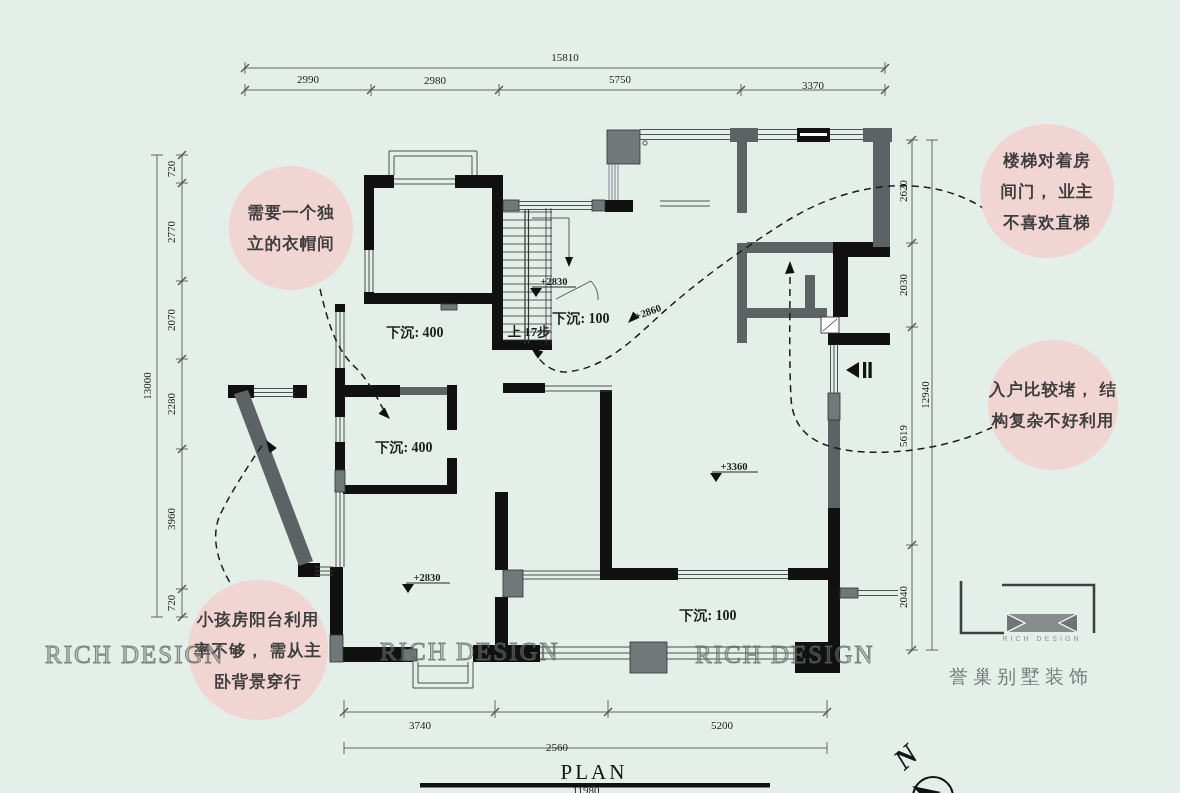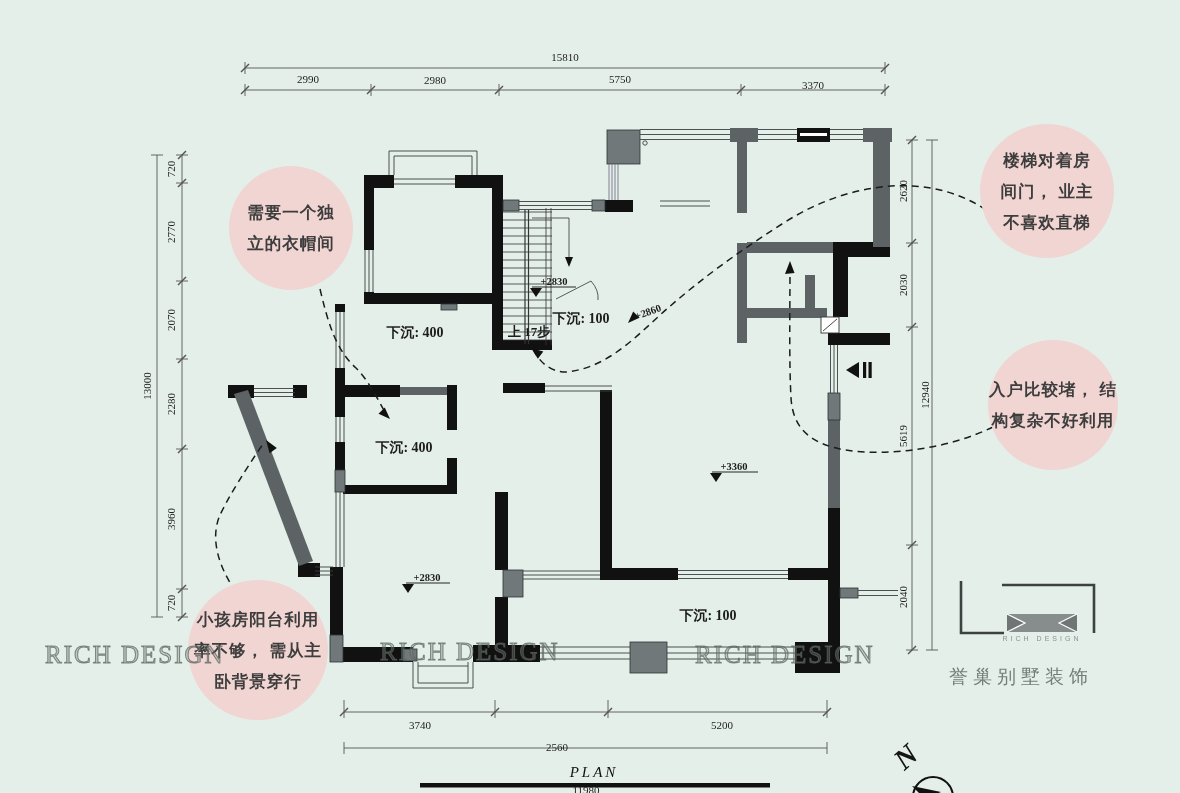--- a/index.html
+++ b/index.html
@@ -11,21 +11,21 @@
   .dimlbl{font-size:11px;color:#222;}
   .vlbl{transform:translate(-50%,-50%) rotate(-90deg);}
   .plabel{font-weight:bold;font-size:14px;}
   .lvl{font-size:10.5px;font-weight:bold;}
   .tilt{transform:translate(-50%,-50%) rotate(-20deg);}
   .note{position:absolute;border-radius:50%;background:#f0d5d3;display:flex;flex-direction:column;
         justify-content:center;align-items:center;font-family:"Liberation Sans",sans-serif;}
   .nline{font-size:16.5px;font-weight:bold;color:#3d3d3d;line-height:31px;white-space:pre;letter-spacing:1px;}
   .wm{position:absolute;font-size:25px;letter-spacing:2px;color:rgba(125,136,130,0.38);
       -webkit-text-stroke:1px rgba(90,100,95,0.75);font-family:"Liberation Serif",serif;white-space:pre;}
-  .plan-title{font-size:15px;letter-spacing:3px;color:#111;font-style:italic;}
+  .plan-title{font-size:21px;letter-spacing:3px;color:#111;}
   .total-lbl{font-size:11px;color:#222;margin-top:32px;}
   .logo-brand{position:absolute;font-family:"Liberation Sans",sans-serif;font-size:7px;letter-spacing:3px;
       color:#8a9191;width:90px;text-align:center;}
   .logo-company{position:absolute;font-family:"Liberation Sans",sans-serif;font-size:19px;letter-spacing:5px;
       color:#757c7c;white-space:pre;margin-top:20px;}
   .compass-n{position:absolute;font-size:29px;font-style:italic;font-weight:bold;color:#151515;
       transform:translate(-50%,-50%) rotate(-42deg);font-family:"Liberation Serif",serif;}
 </style>
 </head>
 <body>

